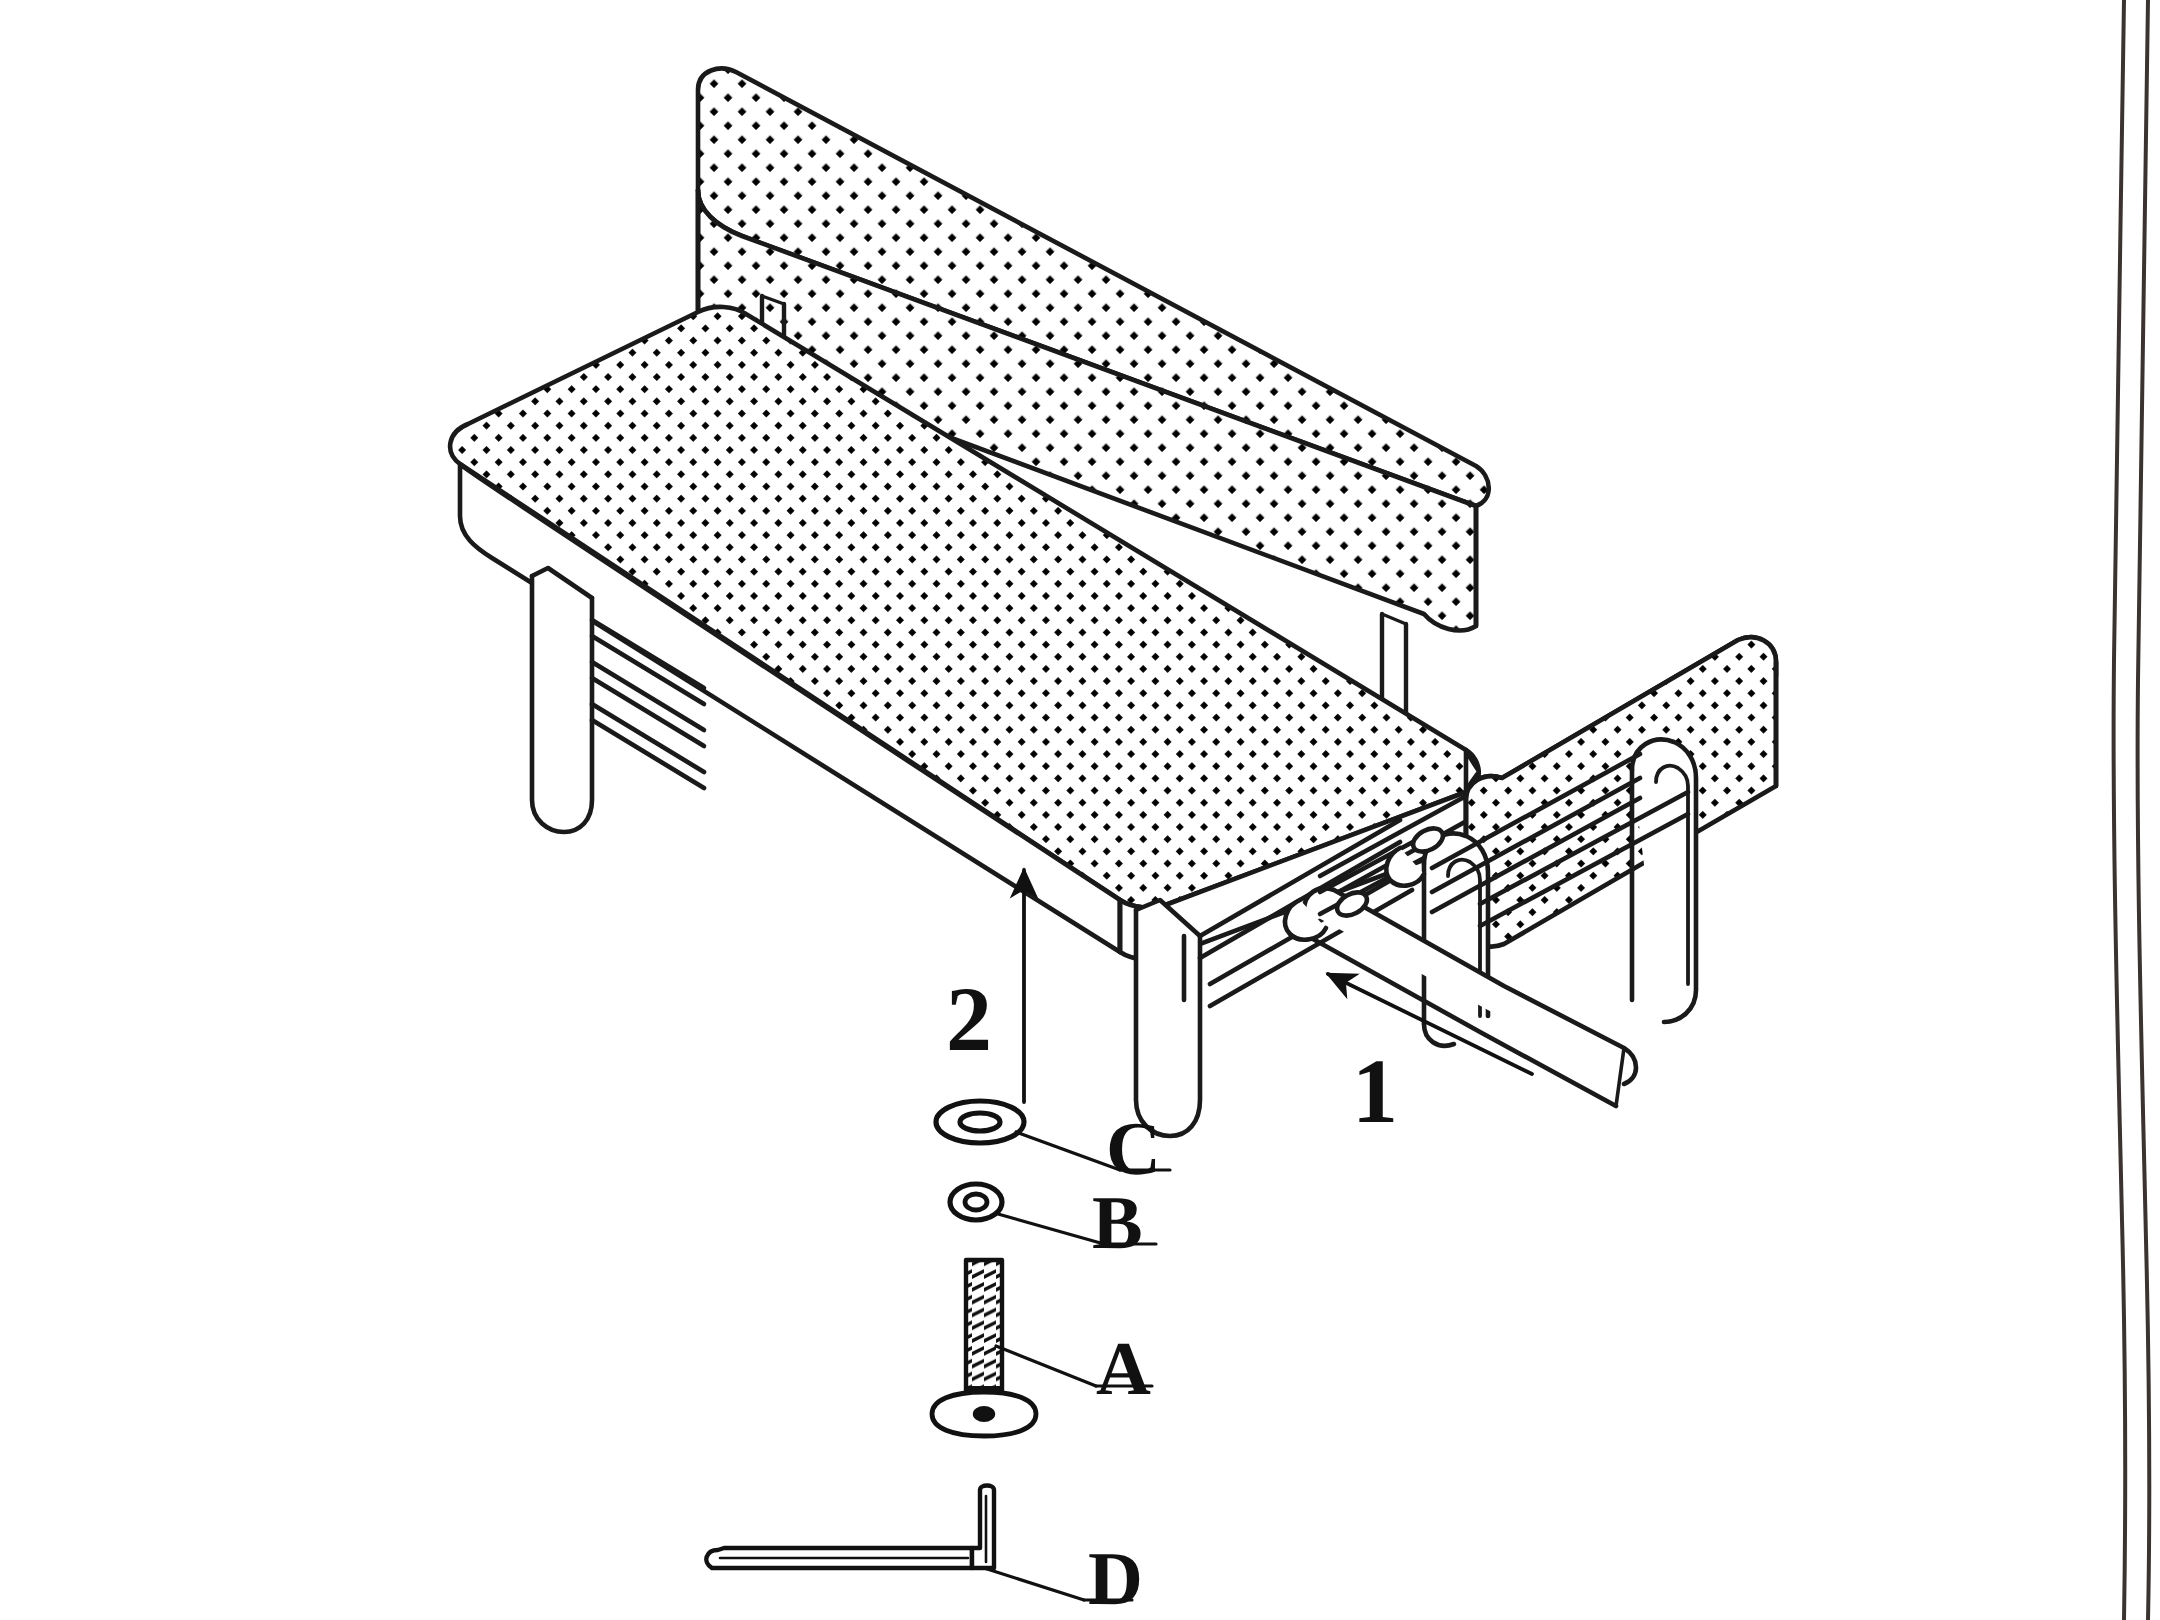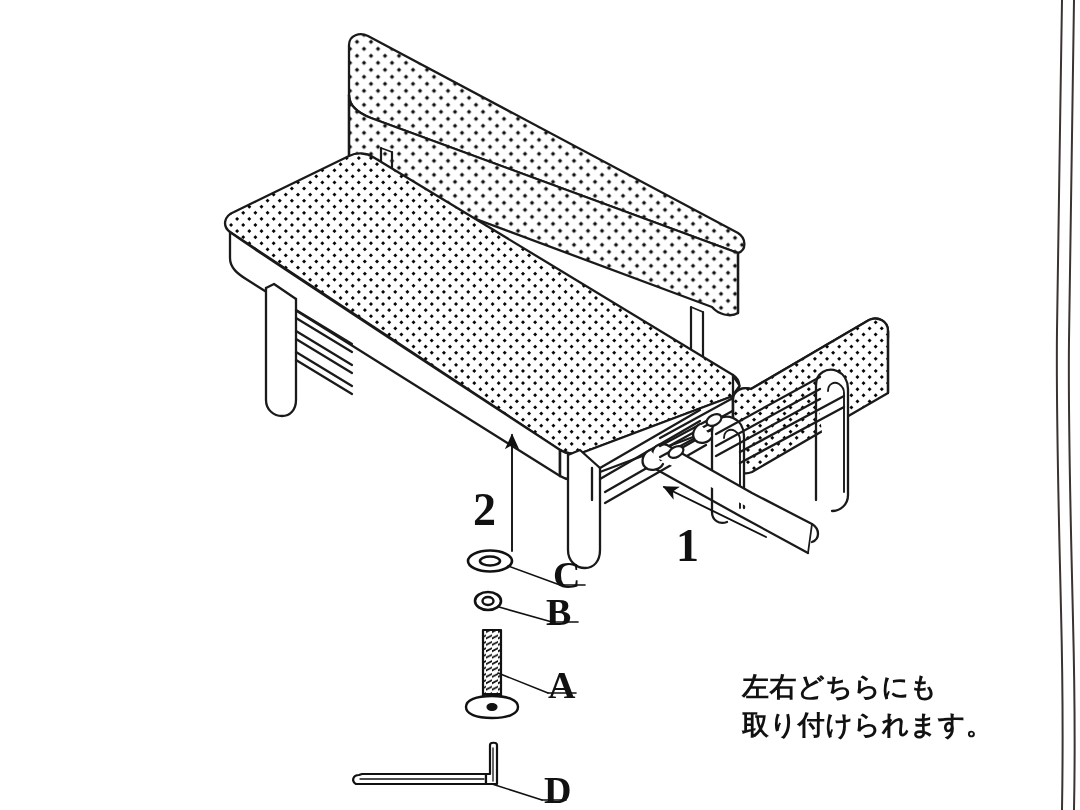--- a/index.html
+++ b/index.html
@@ -307,16 +307,14 @@
   <div class="label step-num" style="left:676px; top:523px;">1</div>
 
   <div class="label part-letter" style="left:553px; top:556px;">C</div>
 
   <div class="label part-letter" style="left:546px; top:593px;">B</div>
 
   <div class="label part-letter" style="left:548px; top:666px;">A</div>
 
   <div class="label part-letter" style="left:544px; top:771px;">D</div>
 
-  <div class="jp-text" style="left:742px; top:668px;">左右どちらにも
-取り付けられます。</div>
 
 </div>
 
 </body></html>

